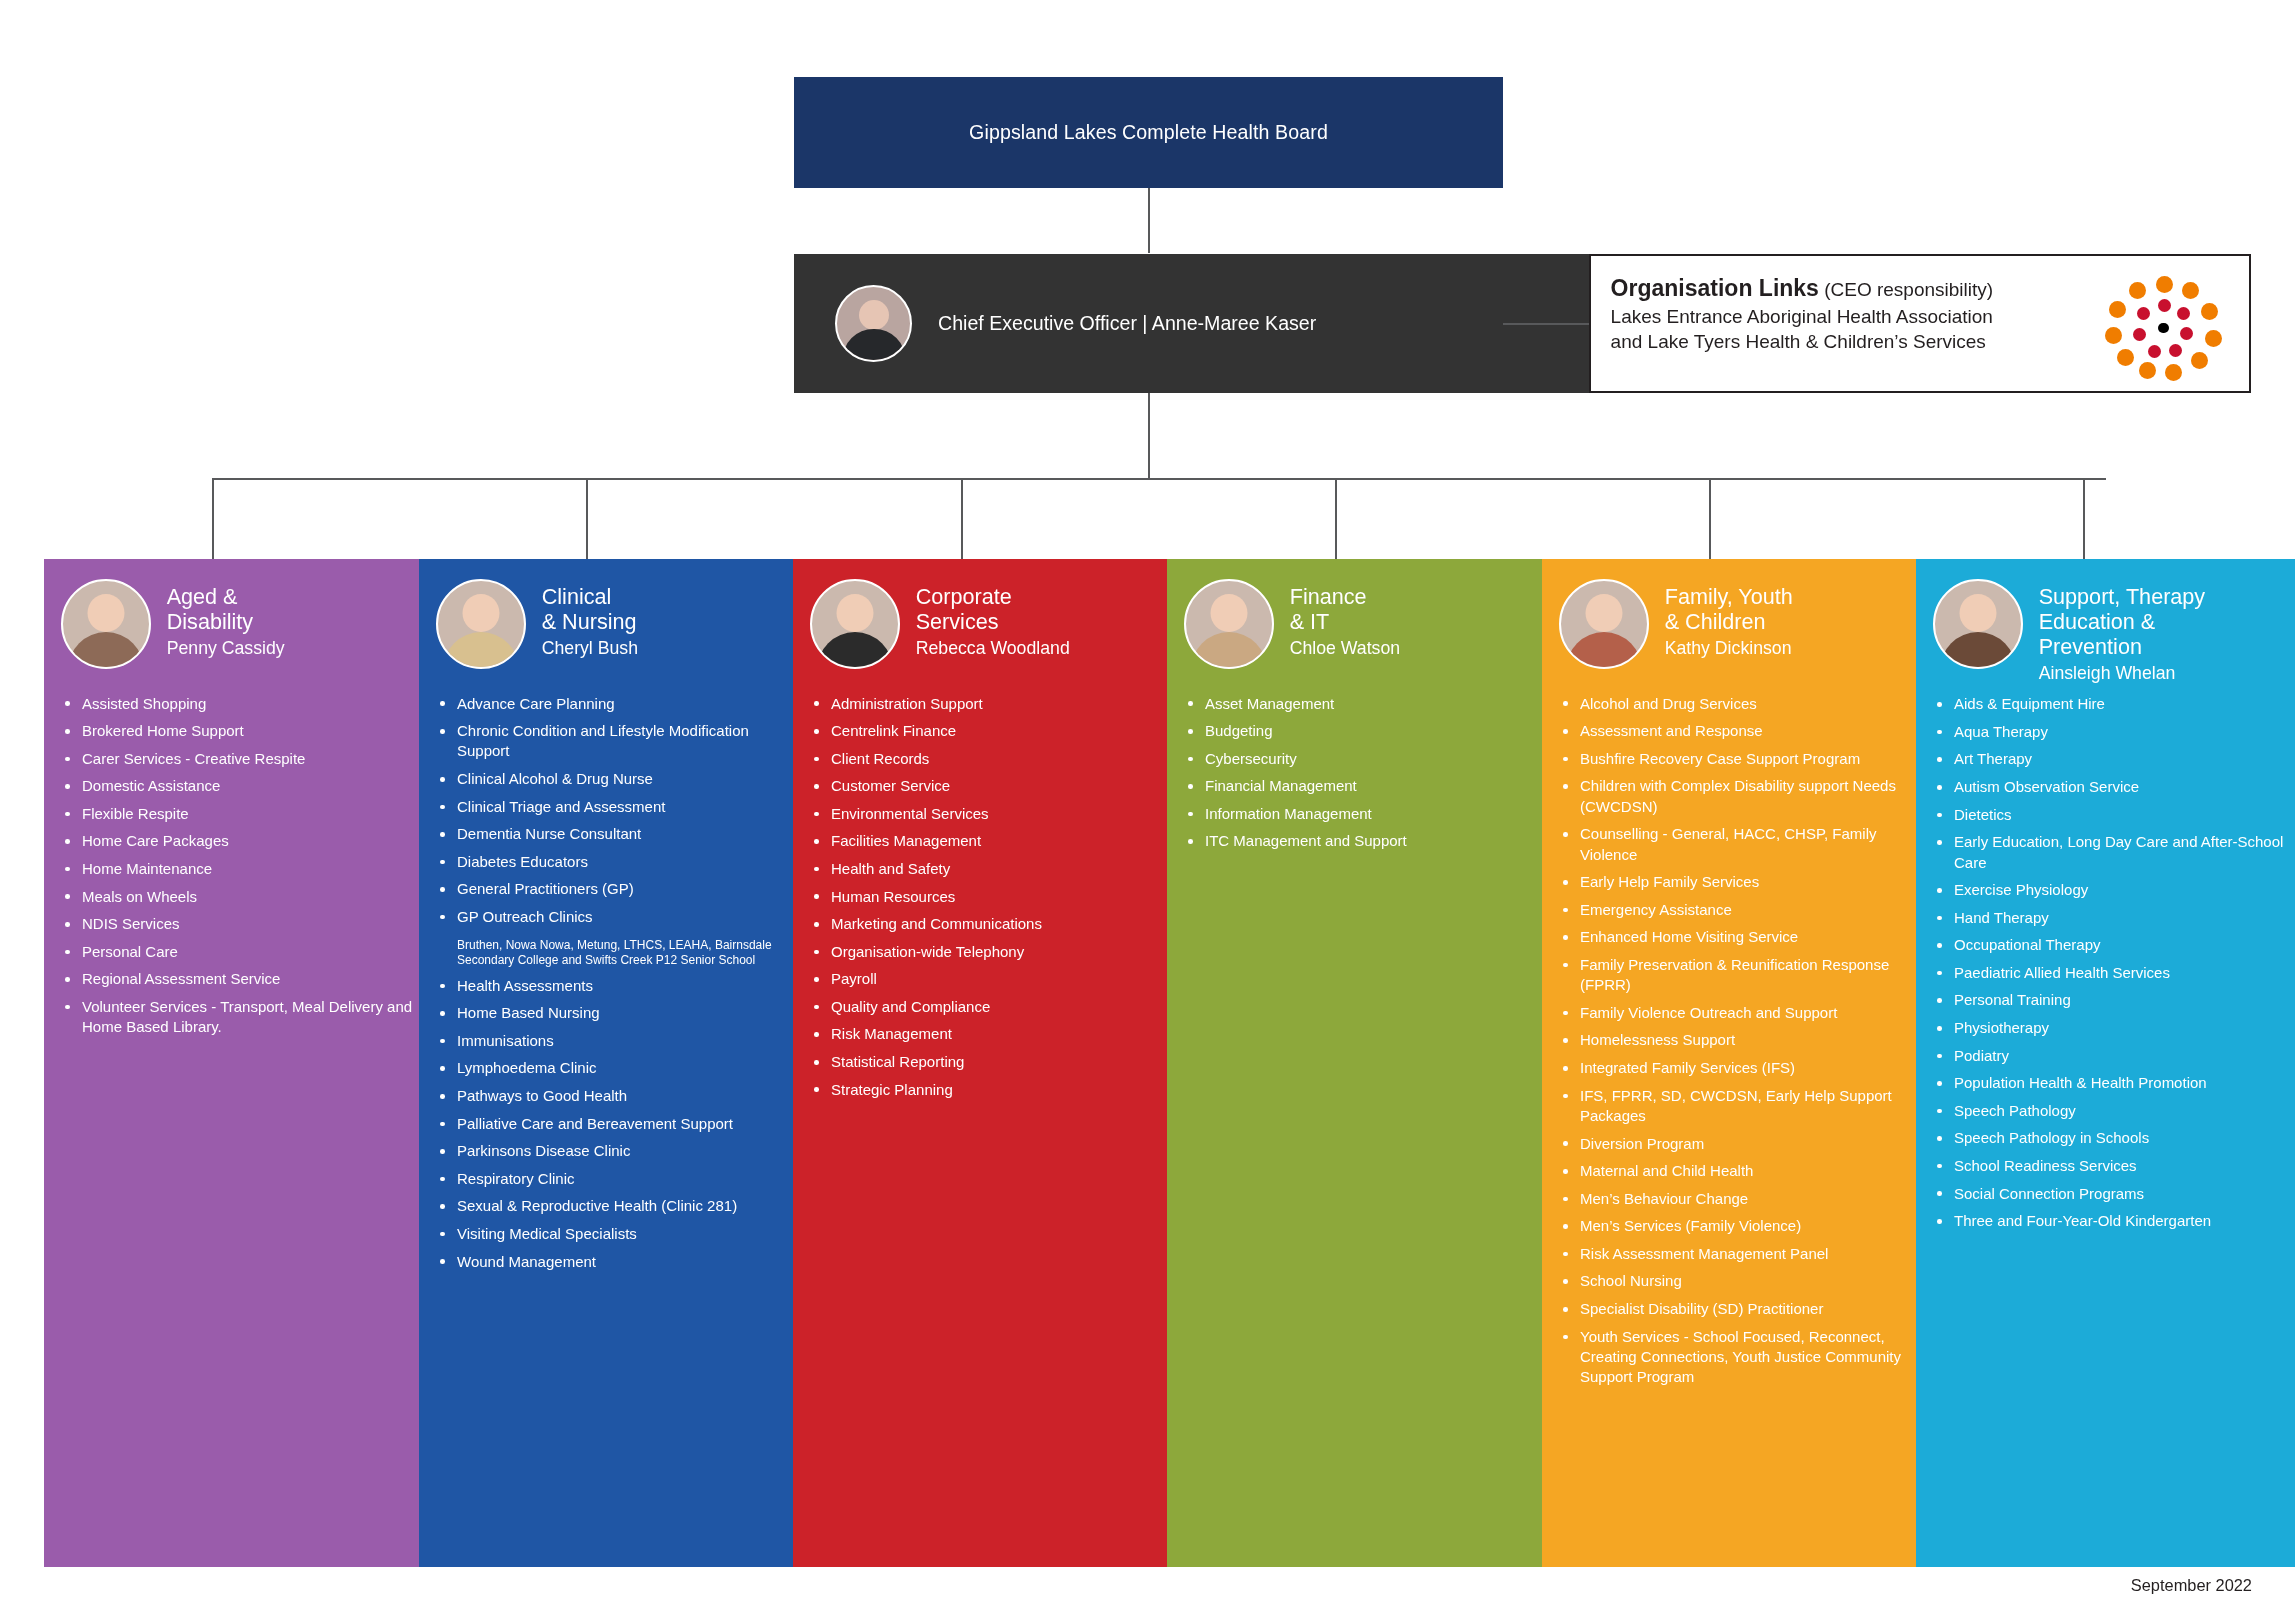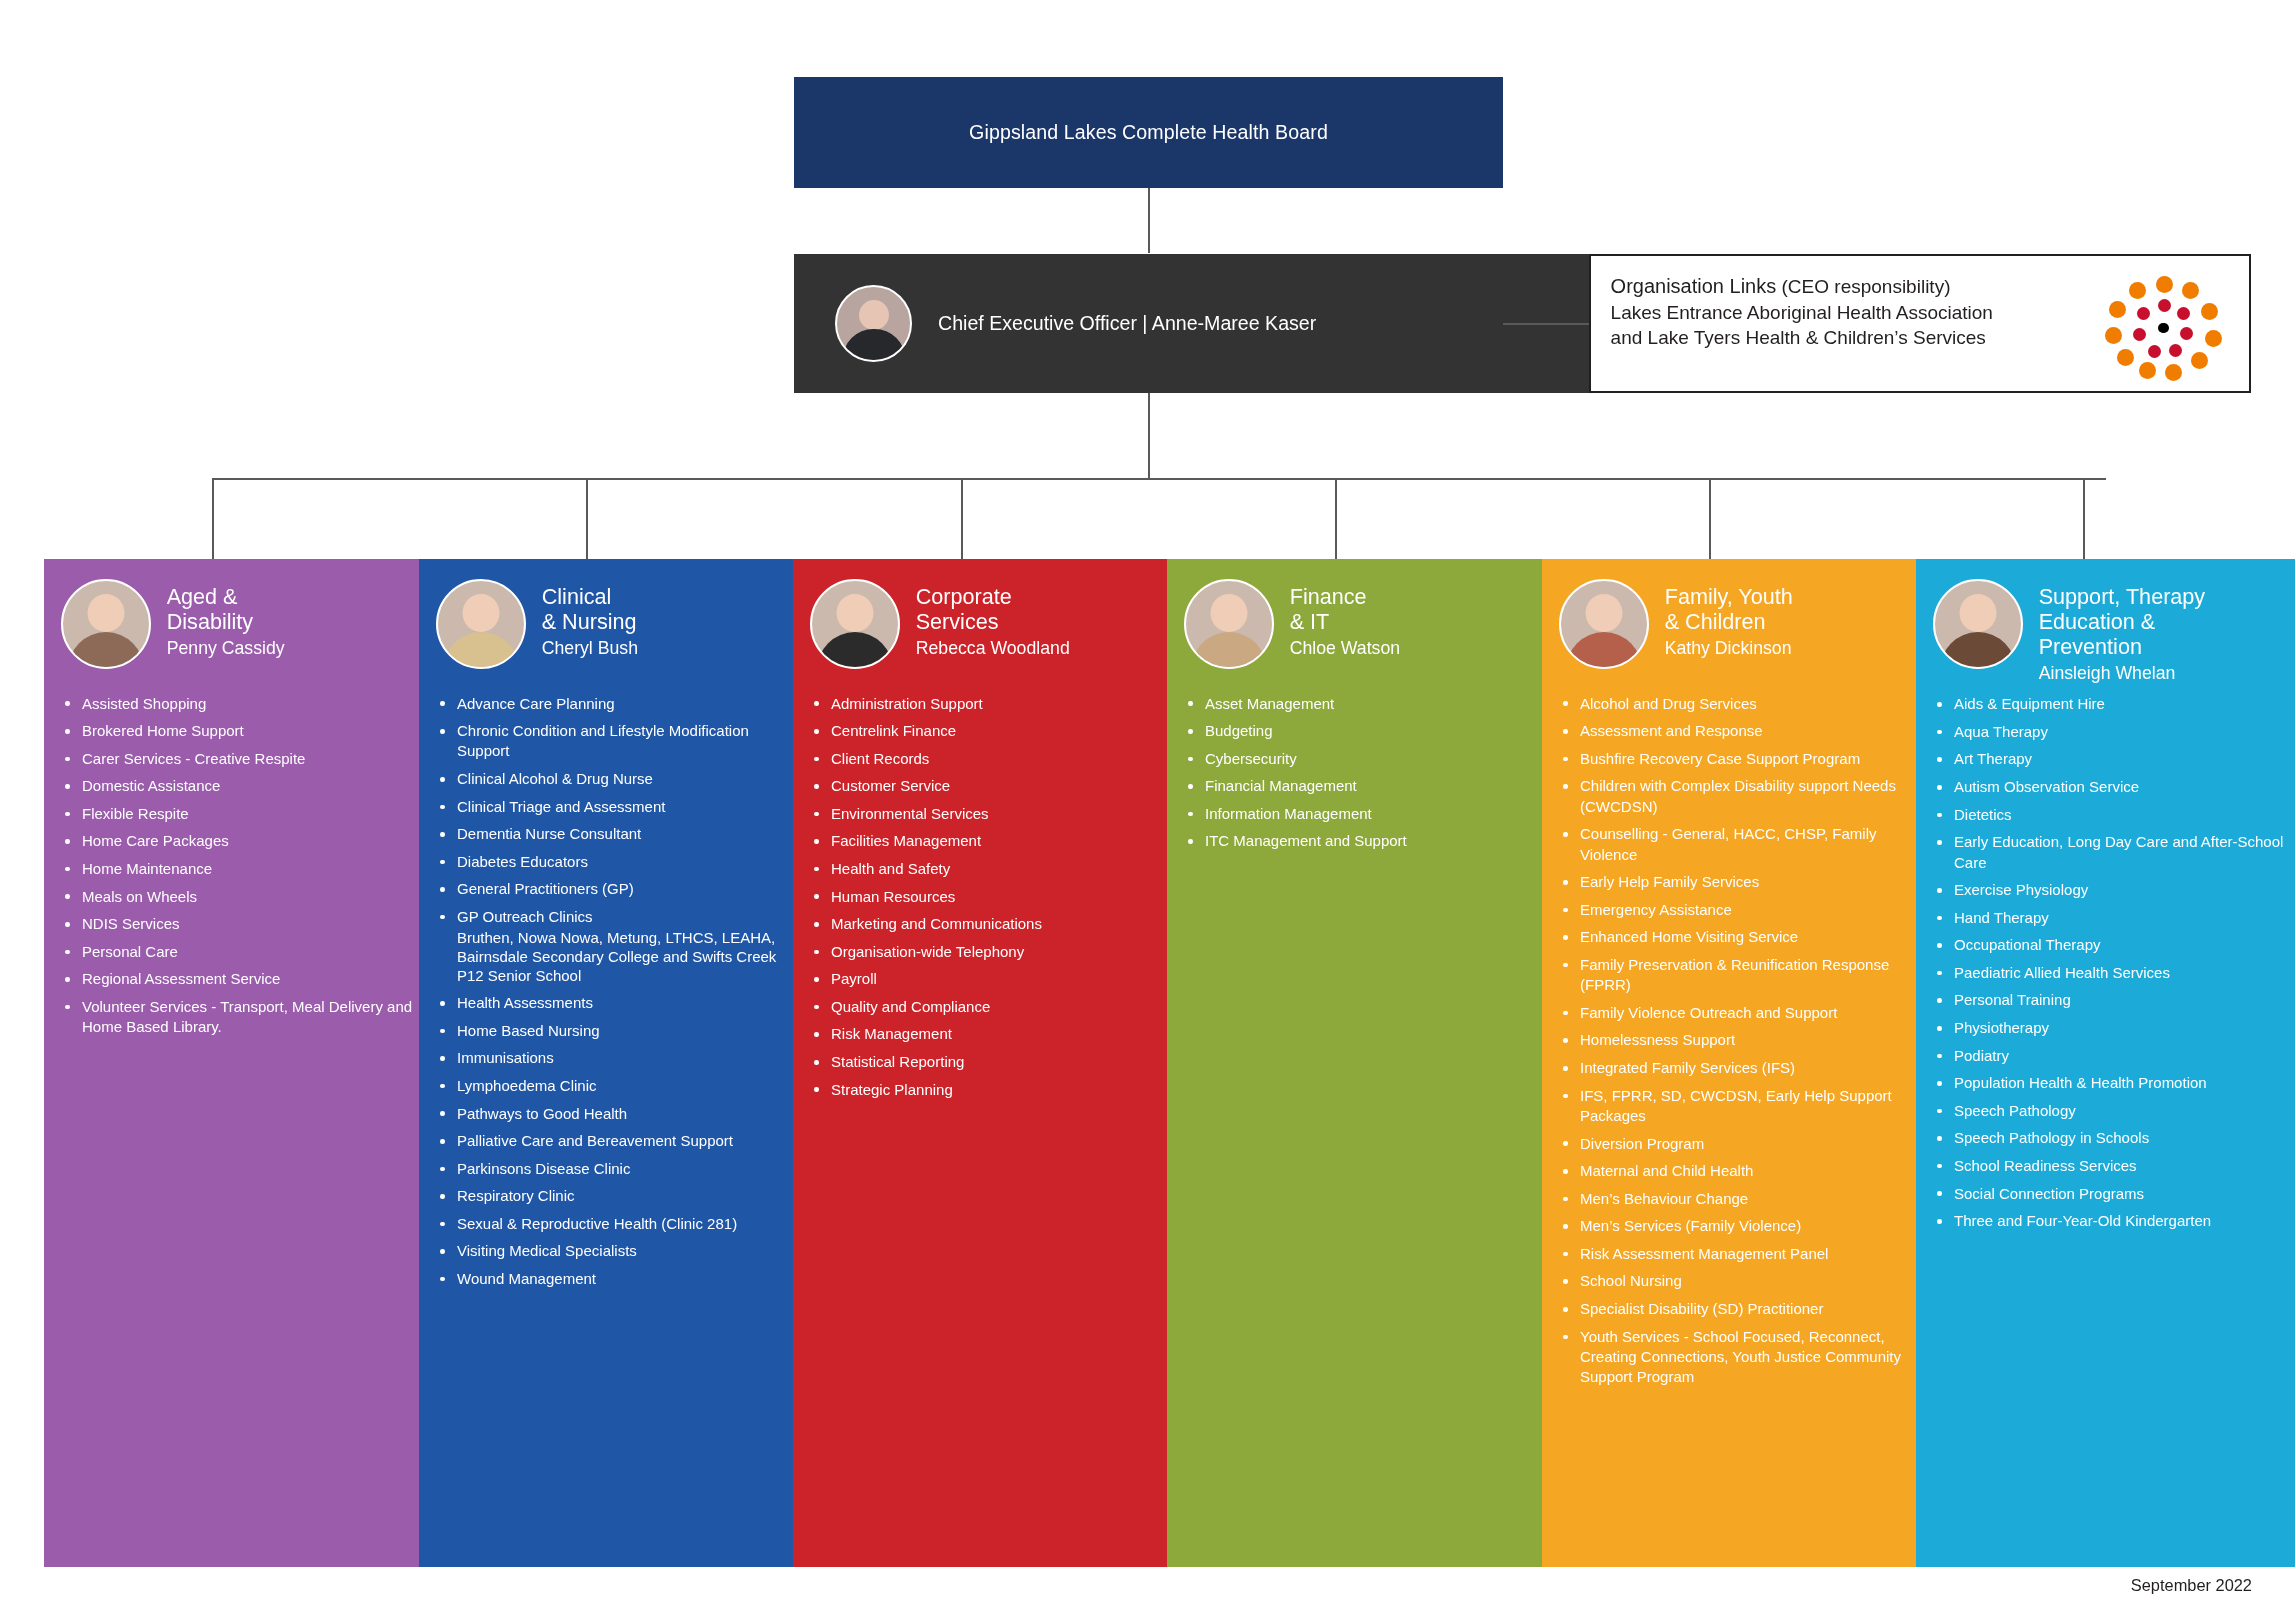--- a/index.html
+++ b/index.html
@@ -63,21 +63,21 @@
   .orglinks {
     position: absolute;
     left: 1589px; top: 254px; width: 662px; height: 139px;
     border: 2px solid #231f20;
     background: #ffffff;
     padding: 17px 19.6px 0 19.6px;
     display: flex;
   }
   .orglinks .txt { flex: 1 1 auto; }
   .orglinks .l1 { font-size: 19px; line-height: 1.34; }
-  .orglinks .l1 b { font-weight: normal; font-size: 20px; }
+  .orglinks .l1 b { font-weight: bold; font-size: 23px; }
   .orglinks .l2, .orglinks .l3 { font-size: 19px; line-height: 1.34; }
   .dotflower { width: 131px; height: 105px; position: relative; flex: 0 0 auto; margin-top: 2.6px; }
   .dotflower i {
     position: absolute; border-radius: 50%; display: block;
   }
 
   
   .col {
     position: absolute;
     top: 559px;
@@ -137,23 +137,23 @@
   }
   ul.services li::before {
     content: "";
     position: absolute;
     left: -17px; top: 7.9px;
     width: 4.6px; height: 4.6px; border-radius: 50%;
     background: #ffffff;
   }
   ul.services li .sub {
     display: block;
-    font-size: 15px;
+    font-size: 12px;
     line-height: 1.26;
-    margin-top: 2px;
+    margin-top: 11px;
   }
 
   .footer-date {
     position: absolute;
     right: 43px; bottom: 27.5px;
     font-size: 16.4px;
     color: #231f20;
     text-align: center;
   }
 </style>

